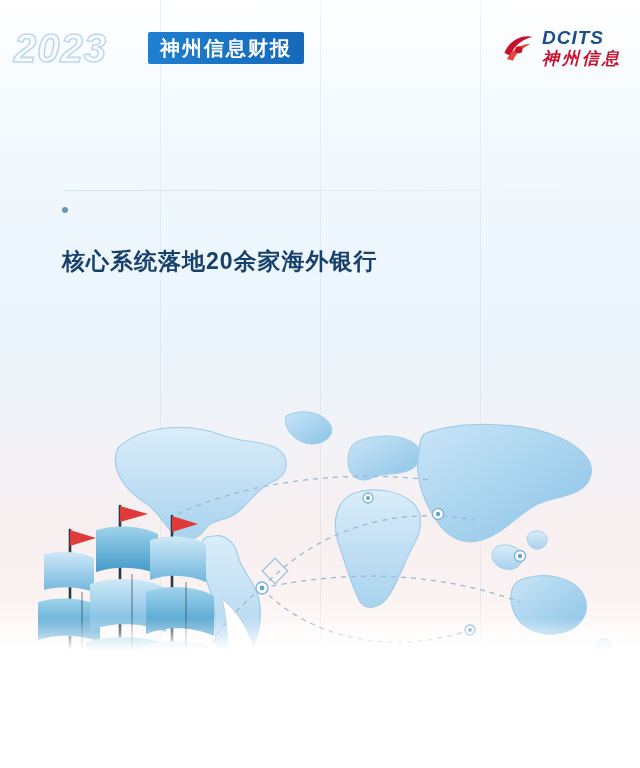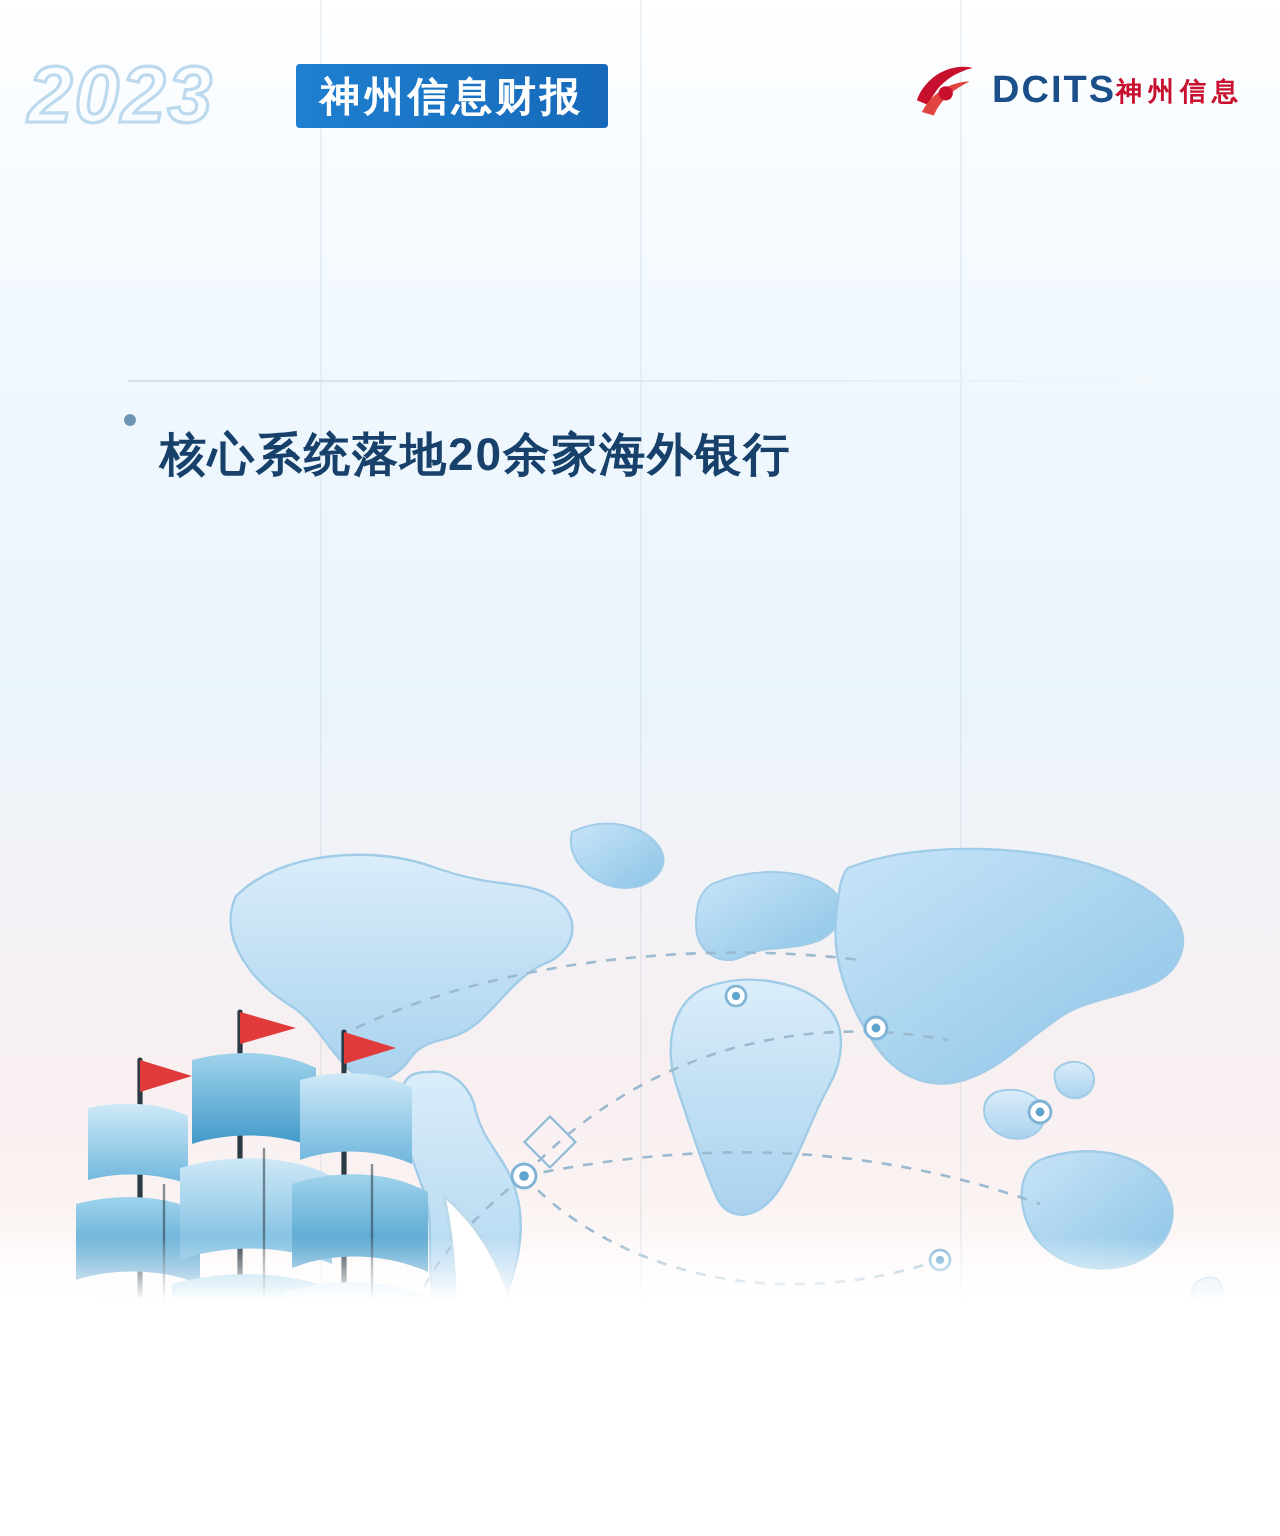--- a/index.html
+++ b/index.html
@@ -49,49 +49,50 @@
     display: flex; align-items: center;
     background: linear-gradient(90deg, #1f7fd0 0%, #1669b9 100%);
     color: #fff; font-size: 20px; font-weight: 700; letter-spacing: 2px;
     border-radius: 2px;
   }
   .logo {
     position: absolute; right: 18px; top: 28px;
     display: flex; align-items: center; gap: 7px;
   }
   .logo-mark { width: 34px; height: 34px; display:block; }
-  .logo-text { display: flex; flex-direction: row; line-height: 1; }
+  .logo-text { display: flex; flex-direction: column; line-height: 1; font-style: italic; }
   .logo-en {
     font-size: 19px; font-weight: 700; color: #1a4f8a; letter-spacing: 1px;
   }
   .logo-cn {
-    font-size: 13px; color: #c8102e; letter-spacing: 3px; margin-top: 3px;
+    font-size: 17px; color: #c8102e; letter-spacing: 3px; margin-top: 3px;
     font-weight: 700;
   }
 
   
   .headline {
     position: absolute; left: 64px; top: 128px;
     font-size: 38px; font-weight: 700; letter-spacing: 2px;
     color: #0f4c8a;
     font-family: "Liberation Sans", "DejaVu Sans", sans-serif;
   }
   .rule {
     position: absolute; left: 64px; top: 190px; width: 512px; height: 1px;
     background: linear-gradient(90deg, #cfe0ee 0%, #e6eef5 70%, #f3f7fa 100%);
   }
   .bullets {
     position: absolute; left: 62px; top: 212px; width: 520px;
     list-style: none;
   }
   .bullets li {
-    display: flex; align-items: flex-start; gap: 12px;
+    display: flex; align-items: flex-start; gap: 28px;
     font-size: 23px; color: #17406b; font-weight: 700;
     letter-spacing: 1px;
     margin-bottom: 26px;
+    flex-direction: column;
   }
   .bullets li .dot {
     width: 6px; height: 6px; border-radius: 50%;
     background: #6f95b6; flex: none; transform: translateY(-5px);
   }
 
   
   .art {
     position: absolute; left: 0; top: 330px; width: 640px; height: 438px;
   }

